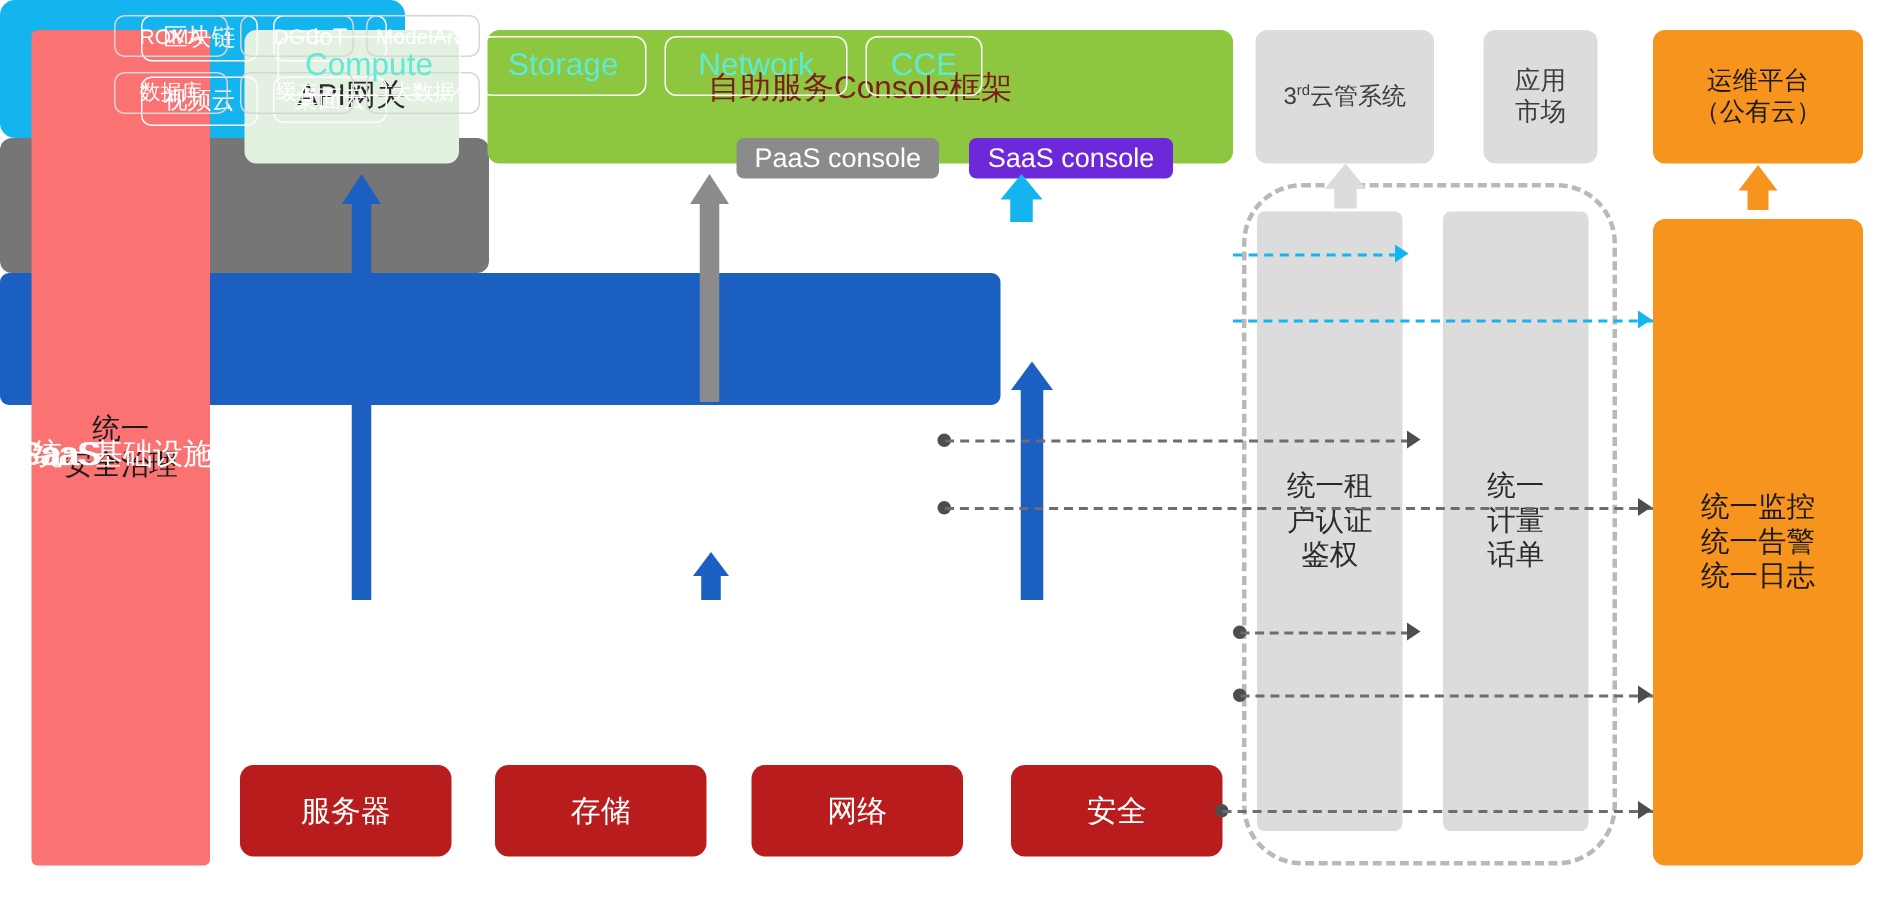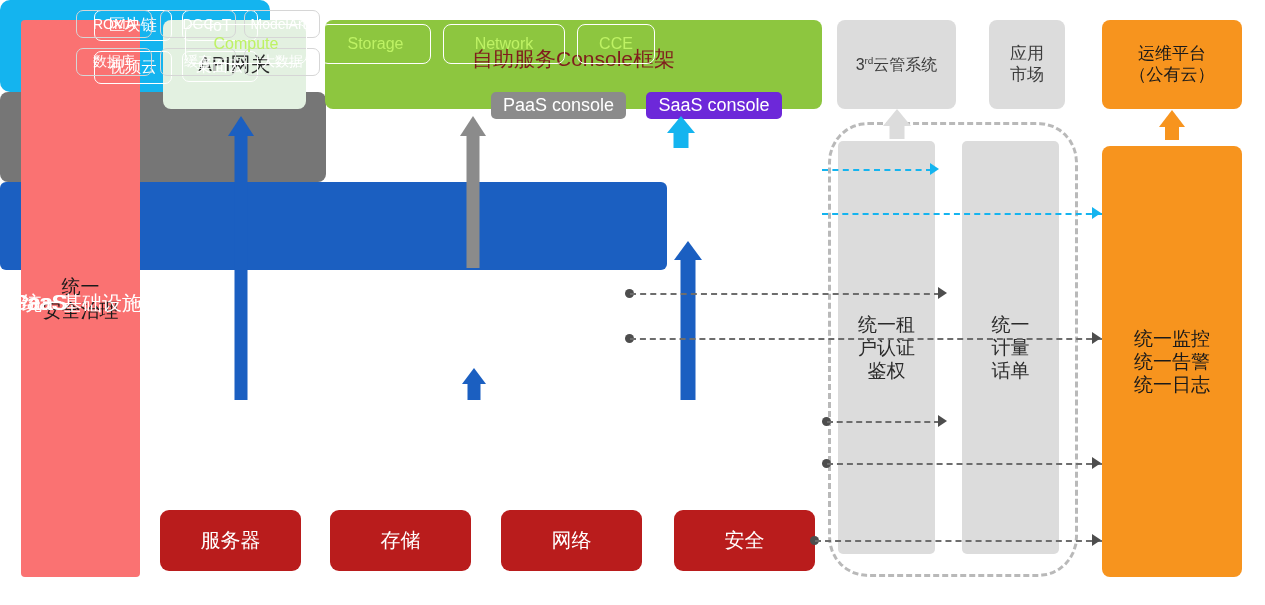--- a/index.html
+++ b/index.html
@@ -52,21 +52,21 @@
   #p-roma{left:76px;top:10px;width:76px;height:28px;}
   #p-dgc{left:160px;top:10px;width:76px;height:28px;}
   #p-modelarts{left:244px;top:10px;width:76px;height:28px;}
   #p-db{left:76px;top:48px;width:76px;height:28px;text-align:center;}
   #p-cache{left:160px;top:48px;width:76px;height:28px;}
   #p-bigdata{left:244px;top:48px;width:76px;height:28px;}
 
   
   #infra-bar{left:160px;top:399px;width:667px;height:88px;background:#1b5fc1;border-radius:6px;display:block;}
   #infra-bar .blk-label{position:absolute;left:22px;top:50%;transform:translateY(-50%);color:#fff;font-size:20px;text-align:center;}
-  .infra-chip{position:absolute;top:24px;height:40px;box-sizing:border-box;border:1.8px solid #ffffff;border-radius:8px;color:#bef264;font-size:16px;display:flex;align-items:center;justify-content:center;}
+  .infra-chip{position:absolute;top:24px;height:40px;box-sizing:border-box;border:1.8px solid #ffffff;border-radius:8px;color:#5eead4;font-size:21px;display:flex;align-items:center;justify-content:center;}
   #i-compute{left:185px;width:122px;}
   #i-storage{left:320px;width:111px;}
   #i-network{left:443px;width:122px;}
   #i-cce{left:577px;width:78px;}
 
   
   .res-box{position:absolute;top:510px;height:61px;background:#b91c1c;color:#fff;font-size:20px;border-radius:9px;display:flex;align-items:center;justify-content:center;}
   #res-server{left:160px;width:141px;}
   #res-storage{left:330px;width:141px;}
   #res-network{left:501px;width:141px;}

